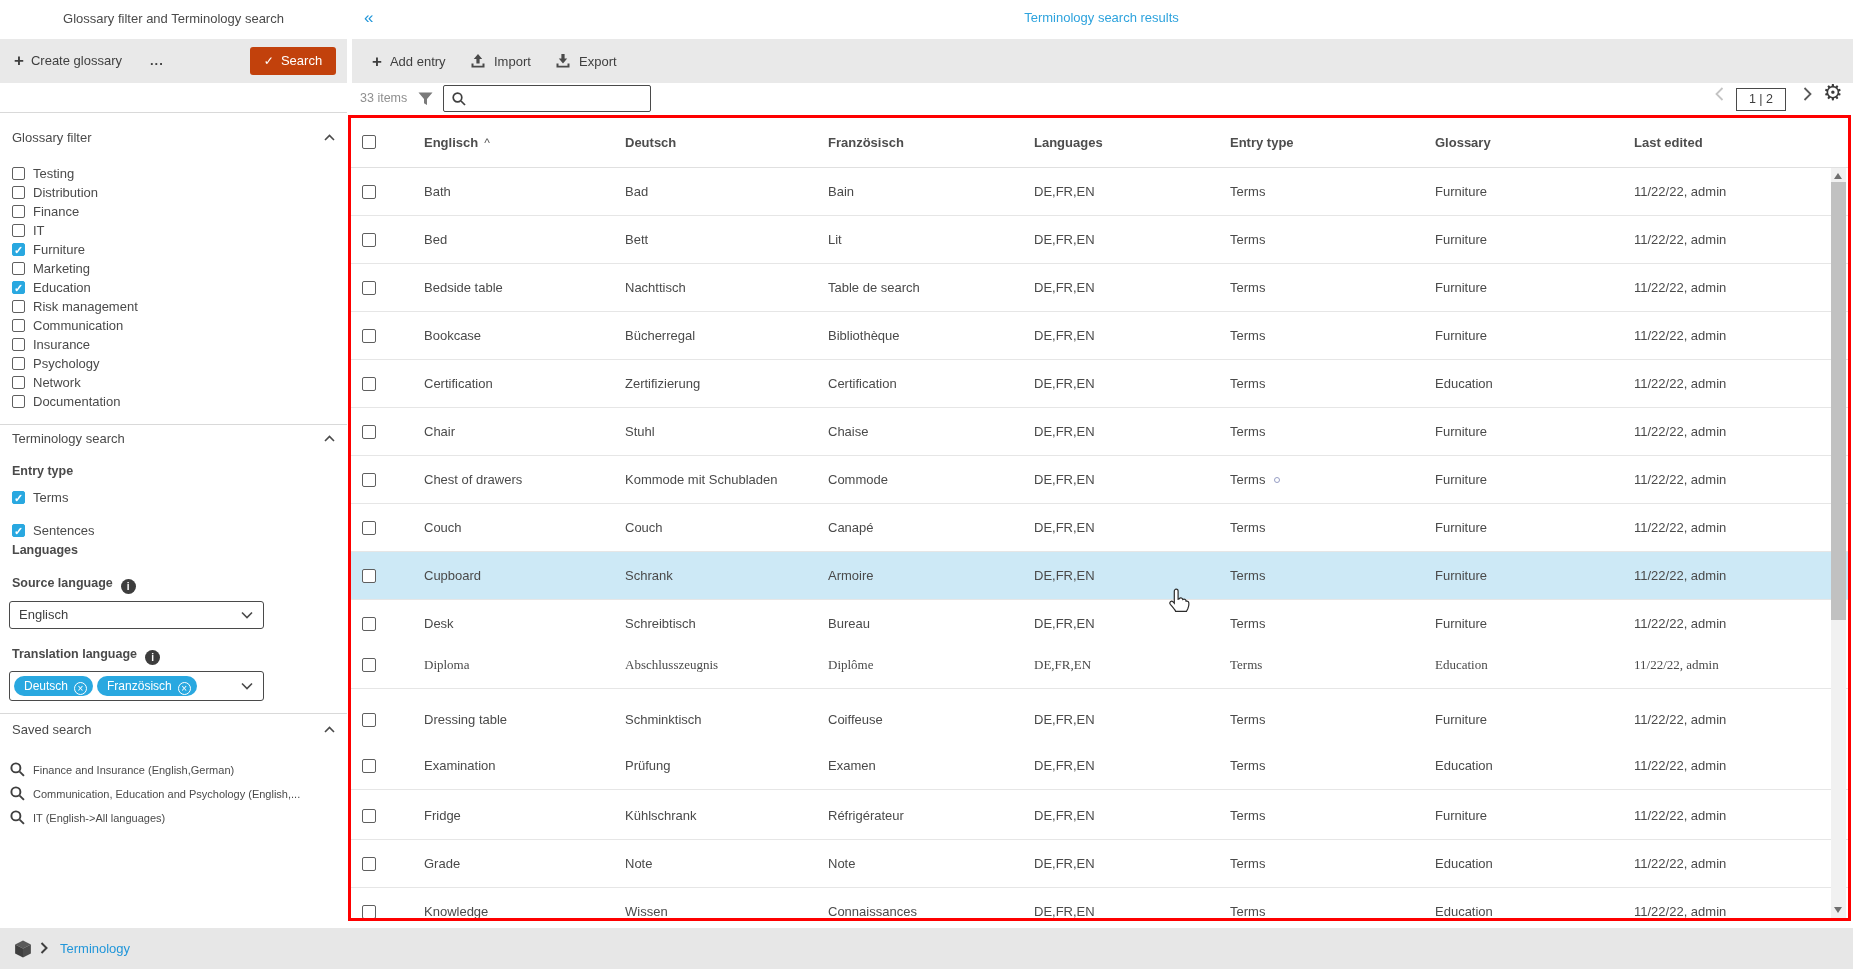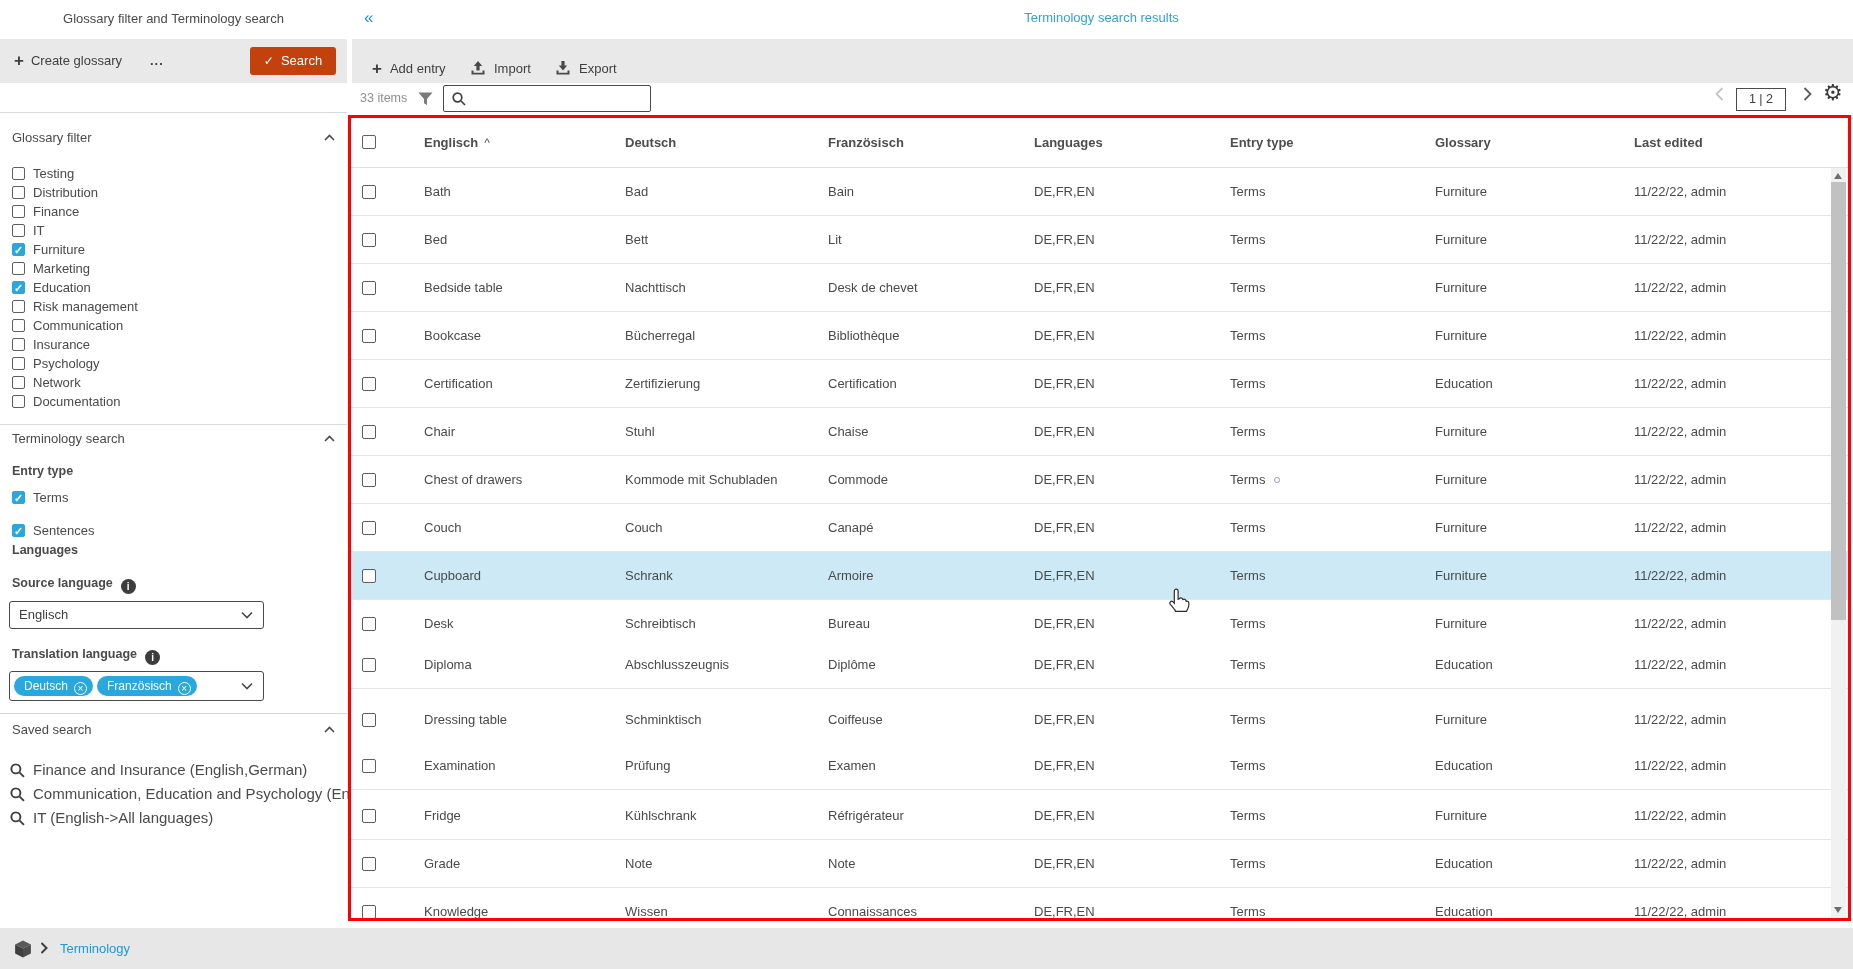--- a/index.html
+++ b/index.html
@@ -29,28 +29,28 @@
   .sub-label { position:absolute; left:12px; font-size:12.5px; font-weight:bold; color:#4a4a4a; height:16px; }
   .info-icon { display:inline-block; width:15px; height:15px; border-radius:50%; background:#3d3d3d; color:#fff; font-size:10px; font-weight:bold; text-align:center; line-height:15px; margin-left:8px; vertical-align:-3px; font-style:normal; }
 
   .selectbox { position:absolute; left:9px; width:255px; border:1px solid #4a4a4a; border-radius:3px; background:#fff; font-size:13px; color:#3f3f3f; }
   .selectbox .chev { position:absolute; right:10px; top:50%; margin-top:-4px; }
   #source-select { top:601px; height:28px; line-height:26px; padding-left:9px; }
   #translation-select { top:671px; height:30px; padding:4px 0 0 4px; }
   .chip { display:inline-block; height:20px; line-height:20px; background:#29a8e0; color:#fff; border-radius:10px; font-size:12px; padding:0 6px 0 10px; margin-right:4px; }
   .chip .x { display:inline-block; width:13px; height:13px; border:1px solid #fff; border-radius:50%; text-align:center; line-height:11px; font-size:10px; margin-left:6px; vertical-align:-2px; cursor:pointer; }
 
-  .saved-item { position:absolute; left:10px; height:24px; line-height:24px; font-size:15px; color:#4a4a4a; white-space:nowrap; cursor:pointer; }
+  .saved-item { position:absolute; left:10px; height:24px; line-height:24px; font-size:11px; color:#4a4a4a; white-space:nowrap; cursor:pointer; }
   .saved-item svg { vertical-align:-3px; margin-right:8px; }
 
   
   #collapse-btn { left:364px; top:8px; font-size:17px; color:#2196d9; cursor:pointer; }
   #main-title { left:350px; top:10px; width:1503px; text-align:center; font-size:13px; color:#2ea3dd; cursor:pointer; }
   #main-toolbar { left:352px; top:39px; width:1501px; height:44px; background:#e9e9e9; }
-  .tb-btn { position:absolute; top:0; height:44px; line-height:60px; font-size:13px; color:#3f3f3f; cursor:pointer; white-space:nowrap; }
+  .tb-btn { position:absolute; top:0; height:44px; line-height:45px; font-size:13px; color:#3f3f3f; cursor:pointer; white-space:nowrap; }
   .tb-btn svg, .tb-btn .plus { margin-right:8px; vertical-align:-3px; }
   .tb-btn .plus { font-size:17px; font-weight:bold; vertical-align:-1px; }
 
   #items-count { left:360px; top:83px; height:30px; line-height:30px; font-size:12.5px; color:#8f8f8f; }
   #funnel { left:418px; top:92px; cursor:pointer; }
   #table-search { left:443px; top:85px; width:208px; height:27px; border:1px solid #4a4a4a; border-radius:2px; background:#fff; }
   #table-search svg { position:absolute; left:8px; top:6px; }
   #table-search input { position:absolute; left:26px; top:1px; width:176px; height:23px; border:none; outline:none; font-size:13px; font-family:"Liberation Sans", sans-serif; background:transparent; }
 
   #page-prev { left:1715px; top:87px; cursor:default; }
@@ -252,21 +252,21 @@
           <div class="tcell c3">Lit</div>
           <div class="tcell c4">DE,FR,EN</div>
           <div class="tcell c5">Terms</div>
           <div class="tcell c6">Furniture</div>
           <div class="tcell c7">11/22/22, admin</div>
         </div>
         <div class="trow" style="top: 146px;">
           <div class="rowcb"></div>
           <div class="tcell c1">Bedside table</div>
           <div class="tcell c2">Nachttisch</div>
-          <div class="tcell c3">Desk de chevet</div>
+          <div class="tcell c3">Table de search</div>
           <div class="tcell c4">DE,FR,EN</div>
           <div class="tcell c5">Terms</div>
           <div class="tcell c6">Furniture</div>
           <div class="tcell c7">11/22/22, admin</div>
         </div>
         <div class="trow" style="top: 194px;">
           <div class="rowcb"></div>
           <div class="tcell c1">Bookcase</div>
           <div class="tcell c2">Bücherregal</div>
           <div class="tcell c3">Bibliothèque</div>
@@ -328,21 +328,21 @@
         <div class="trow" style="top: 482px;">
           <div class="rowcb"></div>
           <div class="tcell c1">Desk</div>
           <div class="tcell c2">Schreibtisch</div>
           <div class="tcell c3">Bureau</div>
           <div class="tcell c4">DE,FR,EN</div>
           <div class="tcell c5">Terms</div>
           <div class="tcell c6">Furniture</div>
           <div class="tcell c7">11/22/22, admin</div>
         </div>
-        <div class="trow" style="top: 523px;">
+        <div class="trow" style="top: 523px; font-family: Liberation Serif, serif;">
           <div class="rowcb"></div>
           <div class="tcell c1">Diploma</div>
           <div class="tcell c2">Abschlusszeugnis</div>
           <div class="tcell c3">Diplôme</div>
           <div class="tcell c4">DE,FR,EN</div>
           <div class="tcell c5">Terms</div>
           <div class="tcell c6">Education</div>
           <div class="tcell c7">11/22/22, admin</div>
         </div>
         <div class="trow" style="top: 578px;">

